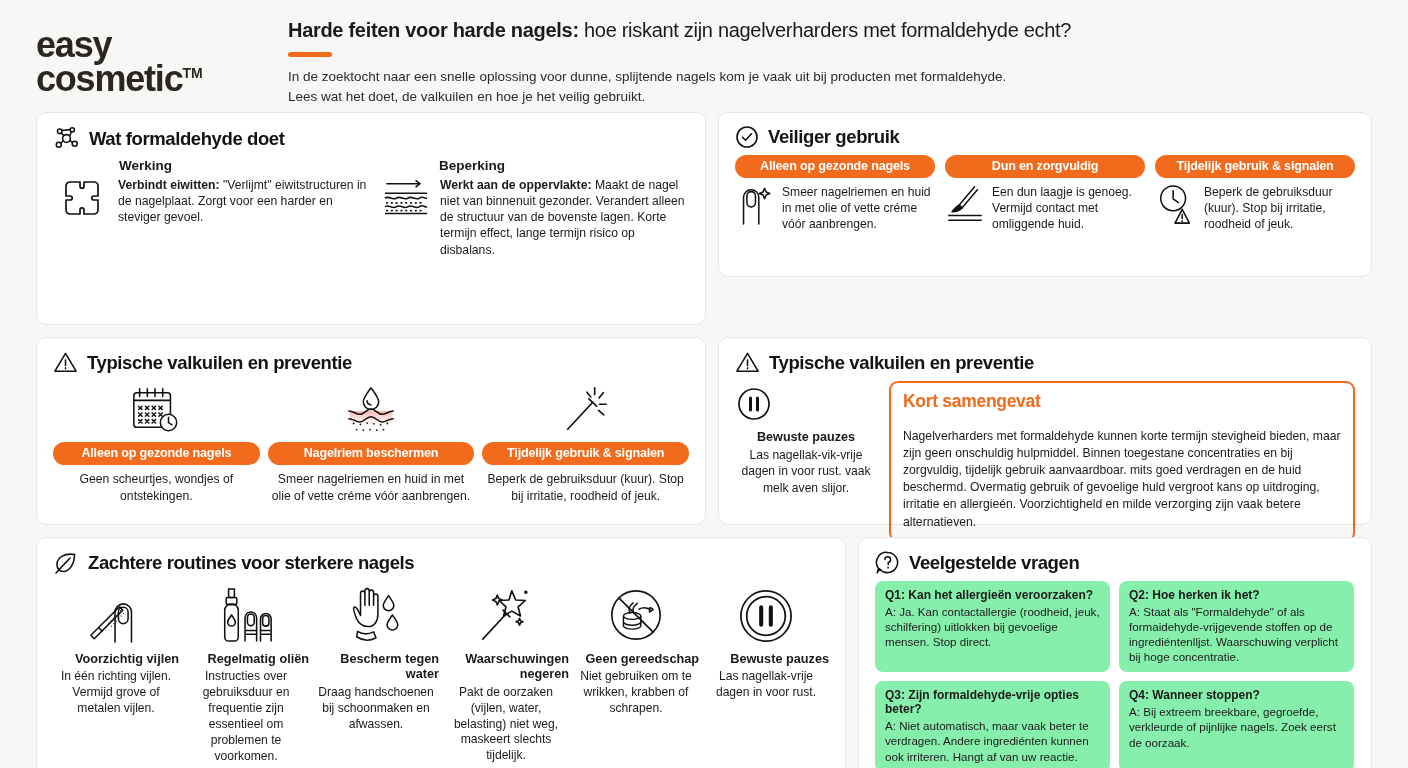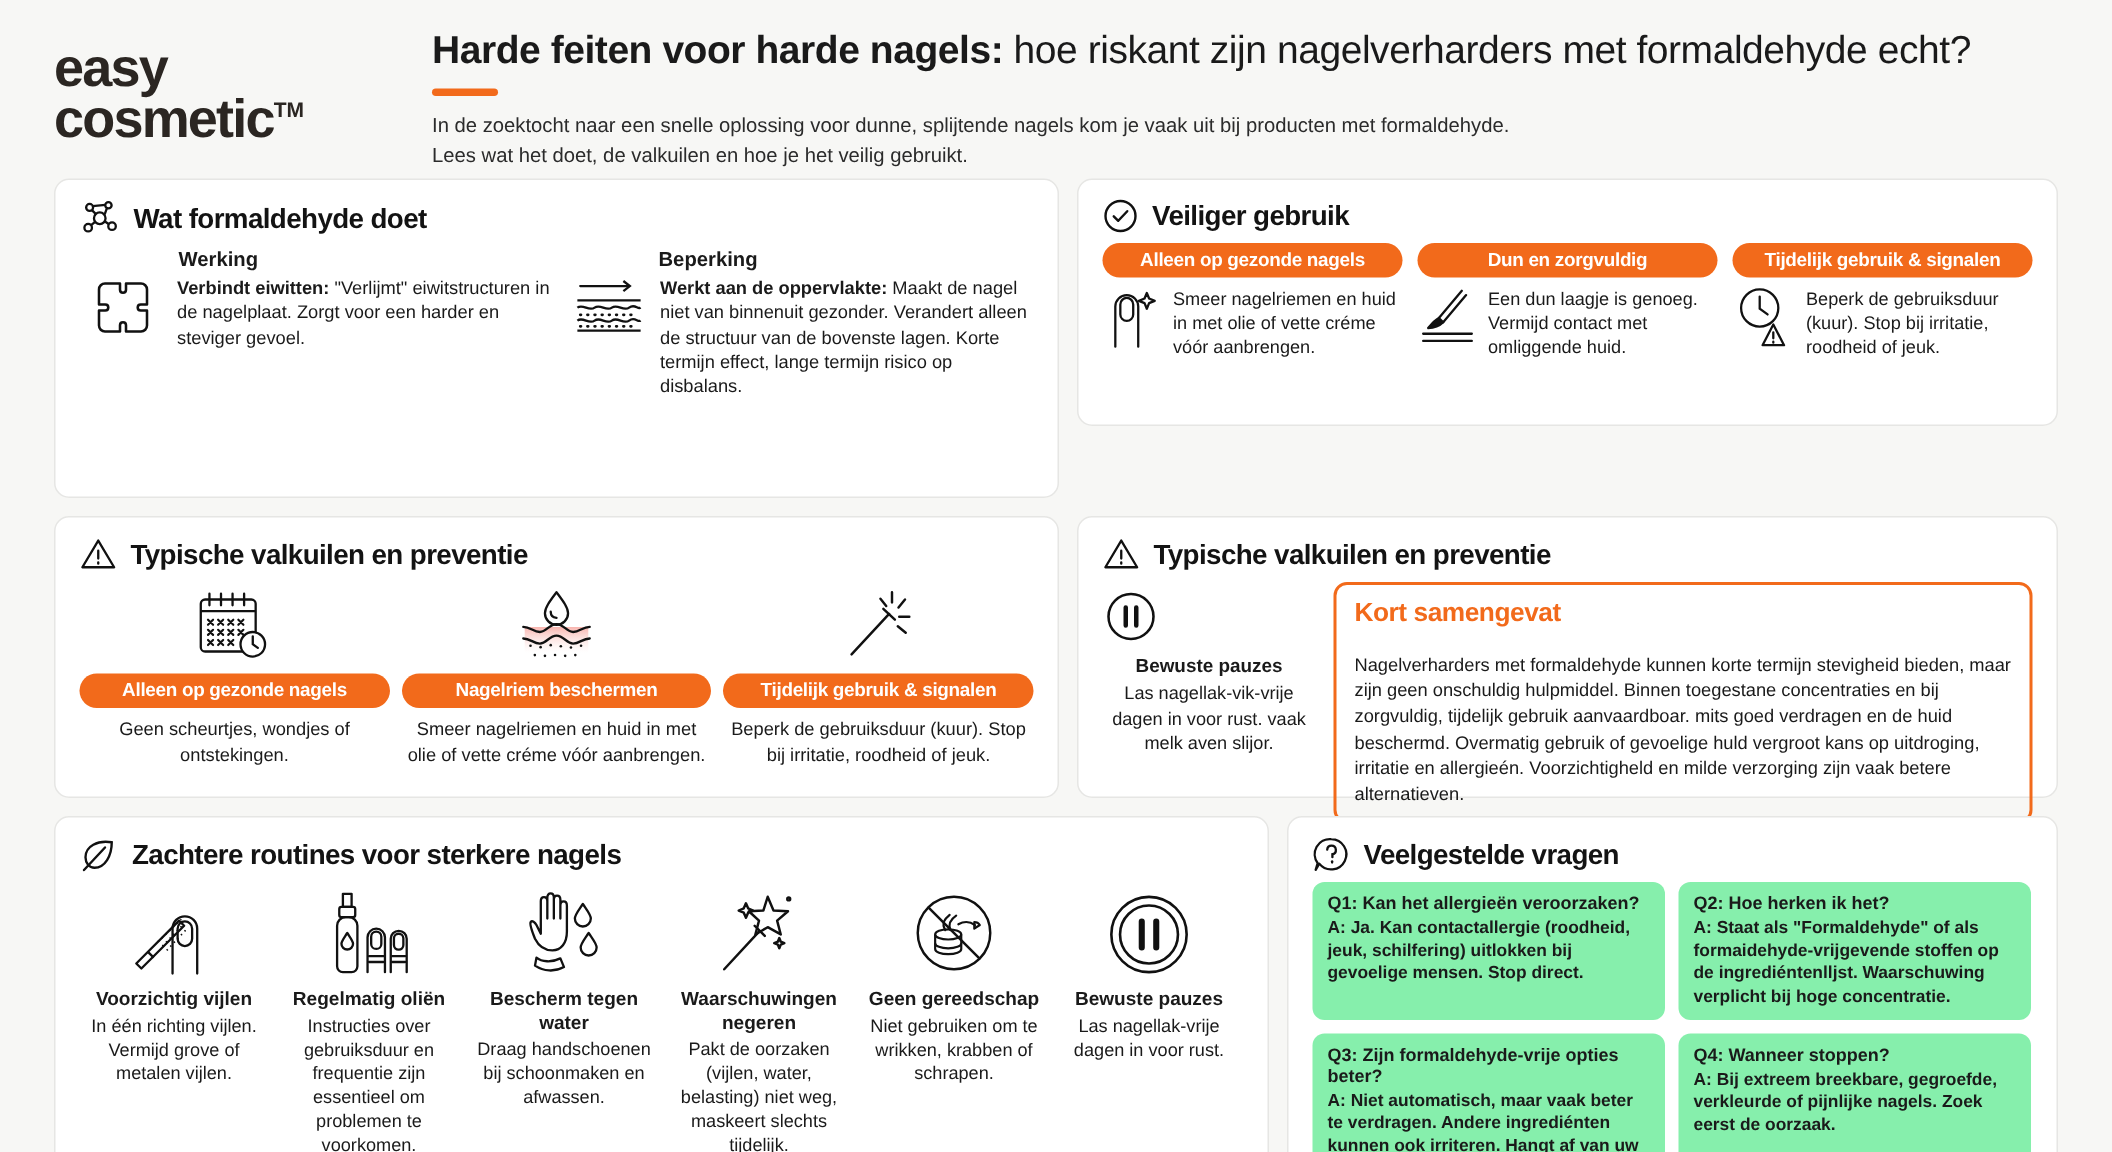--- a/index.html
+++ b/index.html
@@ -12,21 +12,21 @@
   }
   .page { position: relative; width: 1408px; height: 768px; padding: 0; }
 
   
   .header { display: flex; align-items: flex-start; padding: 18px 36px 6px 36px; }
   .logo { width: 240px; flex: 0 0 240px; padding-top: 10px; }
   .logo-line { font-size: 36px; font-weight: 700; letter-spacing: -1.2px; line-height: 0.95; color: #2b2622; }
   .logo-line2 { position: relative; display: inline-block; }
   .logo-tm { font-size: 14px; font-weight: 700; vertical-align: super; letter-spacing: 0; }
   .head-text { flex: 1; padding-left: 12px; }
-  .head-title { font-size: 26px; line-height: 1.2; font-weight: 400; color: #1a1a1a; letter-spacing: -0.3px;}
+  .head-title { font-size: 20px; line-height: 1.2; font-weight: 400; color: #1a1a1a; letter-spacing: -0.3px;}
   .head-title b { font-weight: 700; }
   .head-rule { width: 44px; height: 5px; background: #f26a1b; border-radius: 3px; margin: 10px 0 10px 0; }
   .head-sub { font-size: 13.5px; line-height: 1.45; color: #2b2b2b; }
 
   
   .grid { padding: 0 36px; display: flex; flex-direction: column; gap: 12px; }
   .row { display: flex; gap: 12px; }
   .card {
     background: #fff;
     border: 1px solid #e6e6e4;
@@ -78,32 +78,32 @@
   .c4-left-p { font-size: 12.1px; line-height: 1.35; margin-top: 3px; }
   .summary { flex: 1; border: 2px solid #f26a1b; border-radius: 9px; padding: 8px 12px 9px 12px; }
   .summary h3 { color: #f26a1b; font-size: 17.5px; font-weight: 700; letter-spacing: -0.3px; margin-bottom: 16px;}
   .summary p { font-size: 12.2px; line-height: 1.4; }
 
   
   .c5 { flex: 0 0 810px; height: 291px; }
   .c5-cols { display: flex; gap: 4px; margin-top: 6px; }
   .c5-col { flex: 1; text-align: center; }
   .c5-icowrap { height: 62px; display: flex; align-items: flex-end; justify-content: center; }
-  .c5-t { font-size: 12.7px; font-weight: 700; margin: 8px 0 2px 0; line-height: 1.2;}
+  .c5-t { font-size: 12.7px; font-weight: 700; margin: 8px 0 2px 0; line-height: 1.2; text-align: right;}
   .c5-p { font-size: 12.1px; line-height: 1.32; padding: 0 2px; }
 
   
   .c6 { flex: 1; height: 240px; }
   .faq-grid { display: flex; flex-wrap: wrap; gap: 9px; margin-top: 4px; }
   .faq {
     flex: 0 0 calc(50% - 5px); background: #86efac; border-radius: 8px;
     padding: 7px 10px 8px 10px; min-height: 78px;
   }
   .faq-q { font-size: 12px; font-weight: 700; margin-bottom: 2px; }
-  .faq-a { font-size: 11.6px; line-height: 1.3; font-weight: bold; }
+  .faq-a { font-size: 11.6px; line-height: 1.3; }
 
   svg { display:block; }
 </style>
 </head>
 <body>
 
 <div class="page">
 
   <div class="header">
     <div class="logo">

